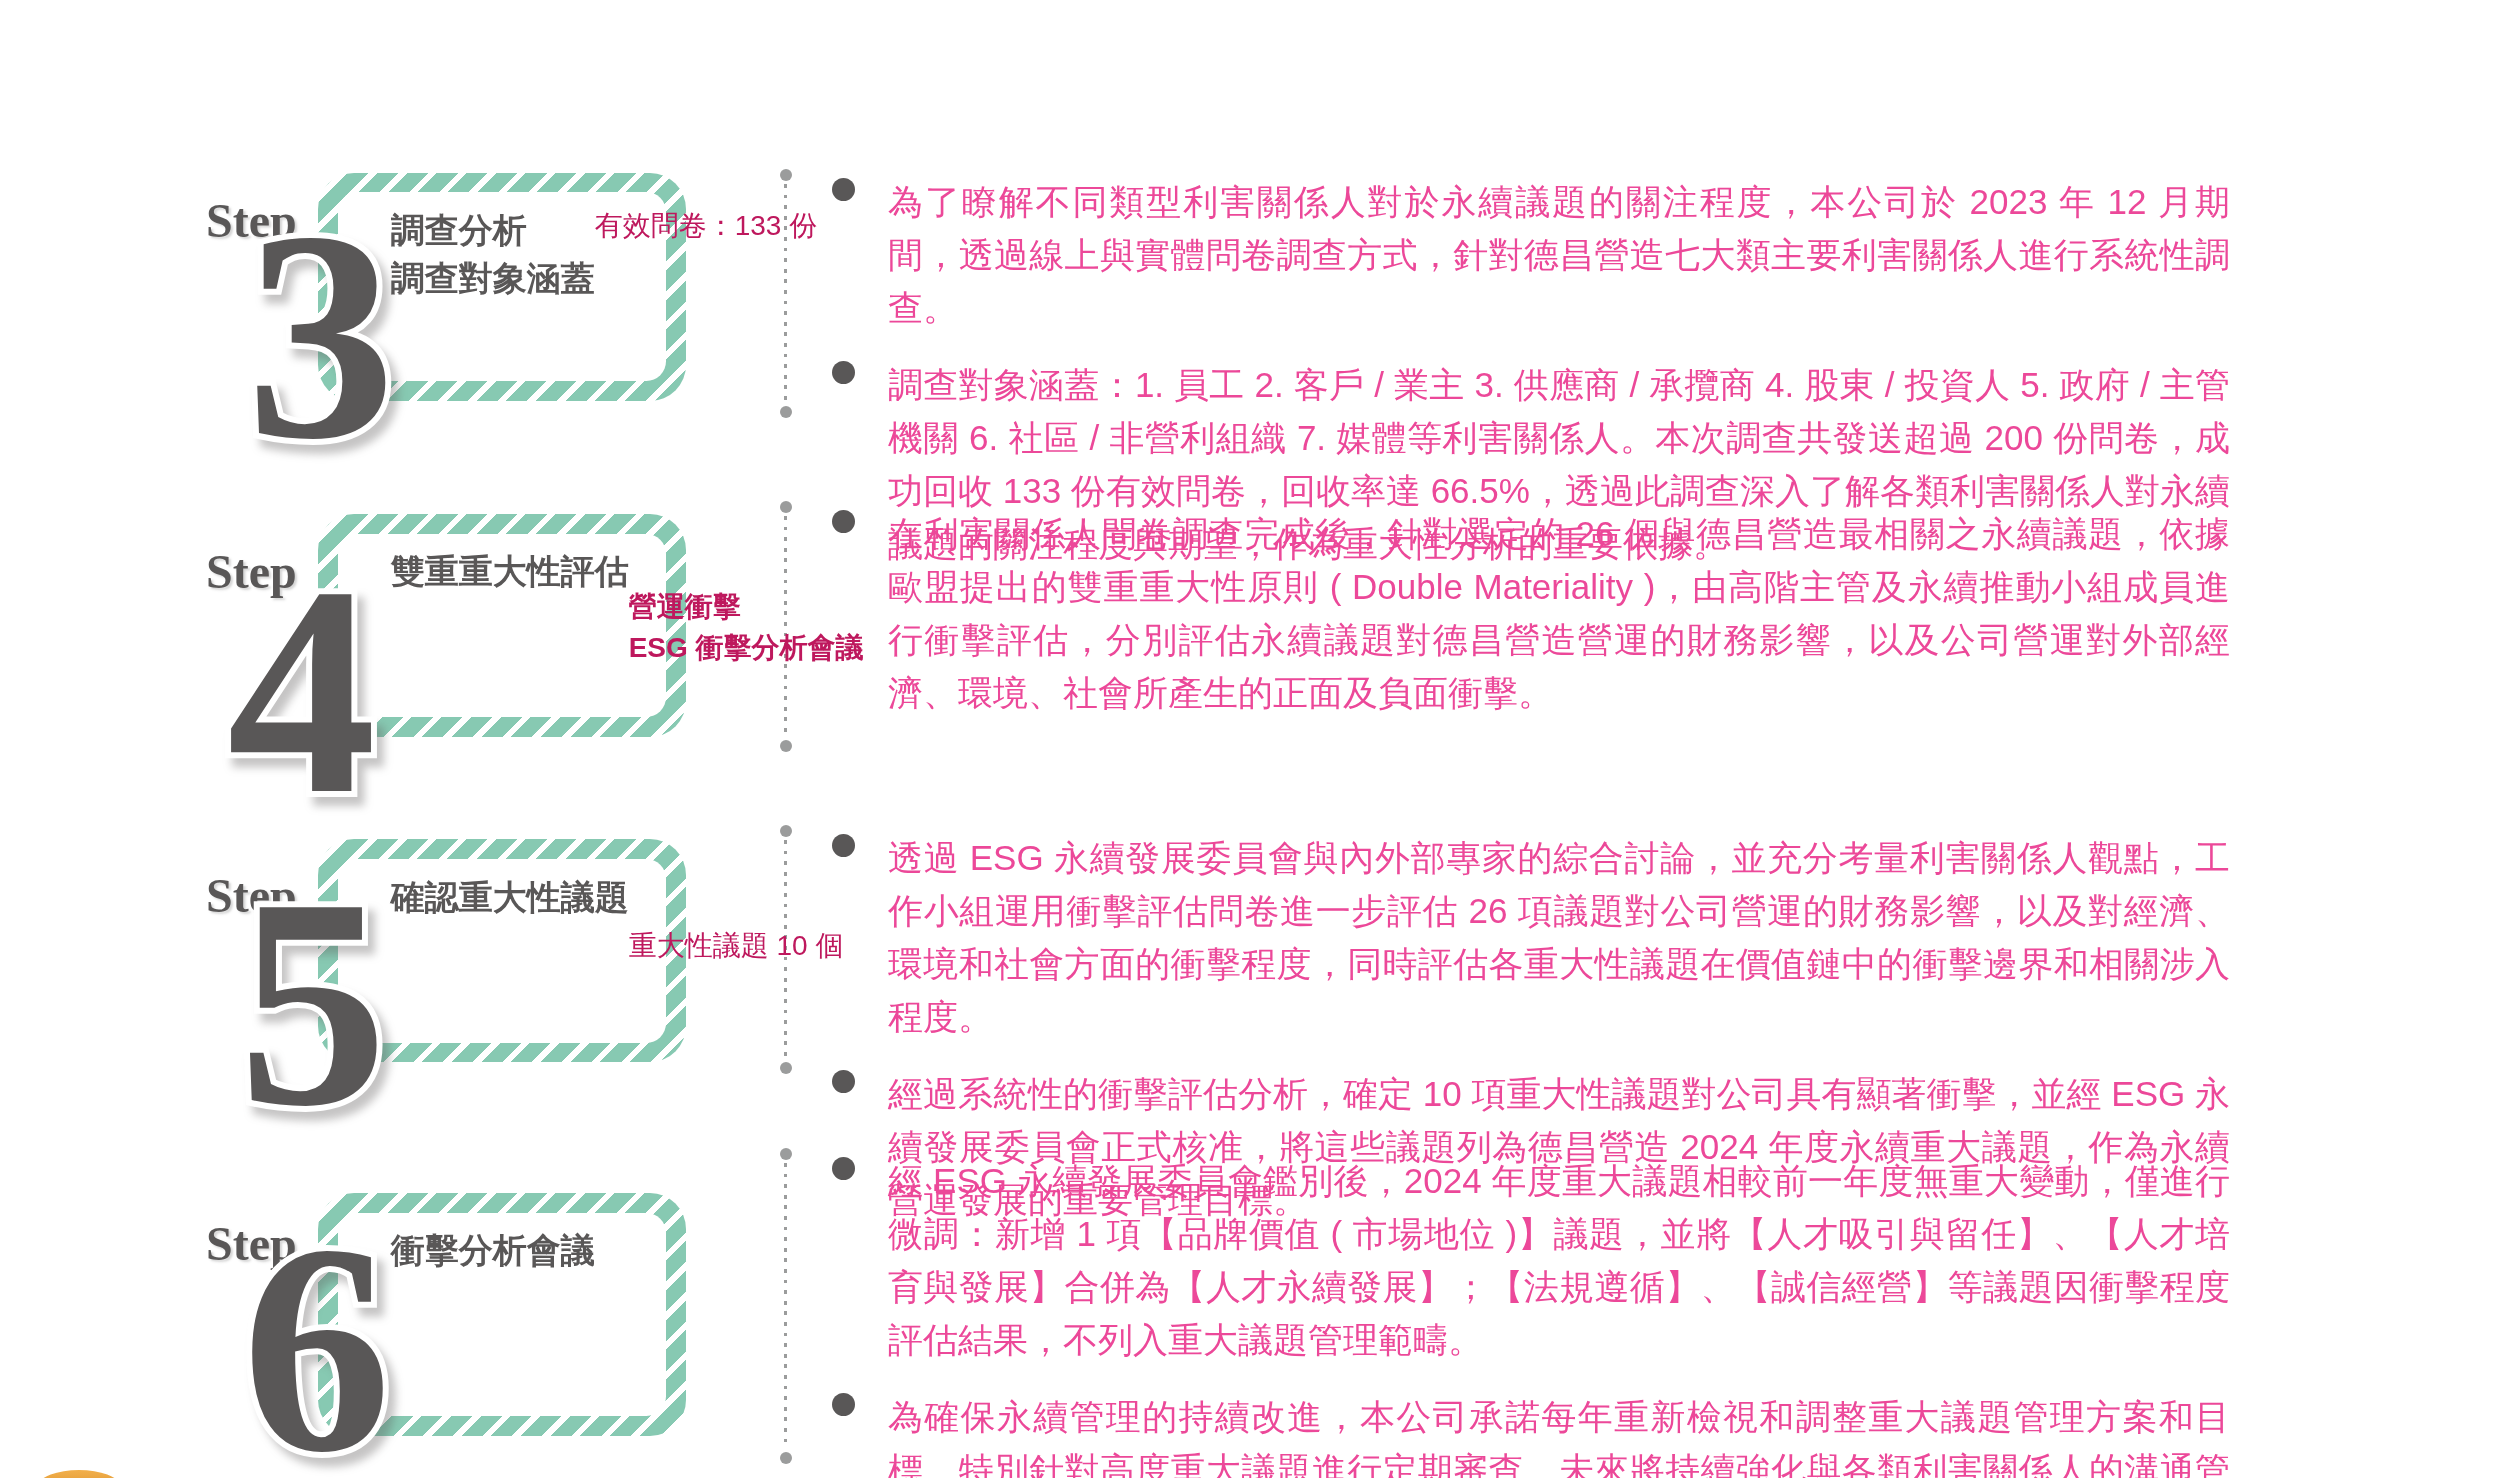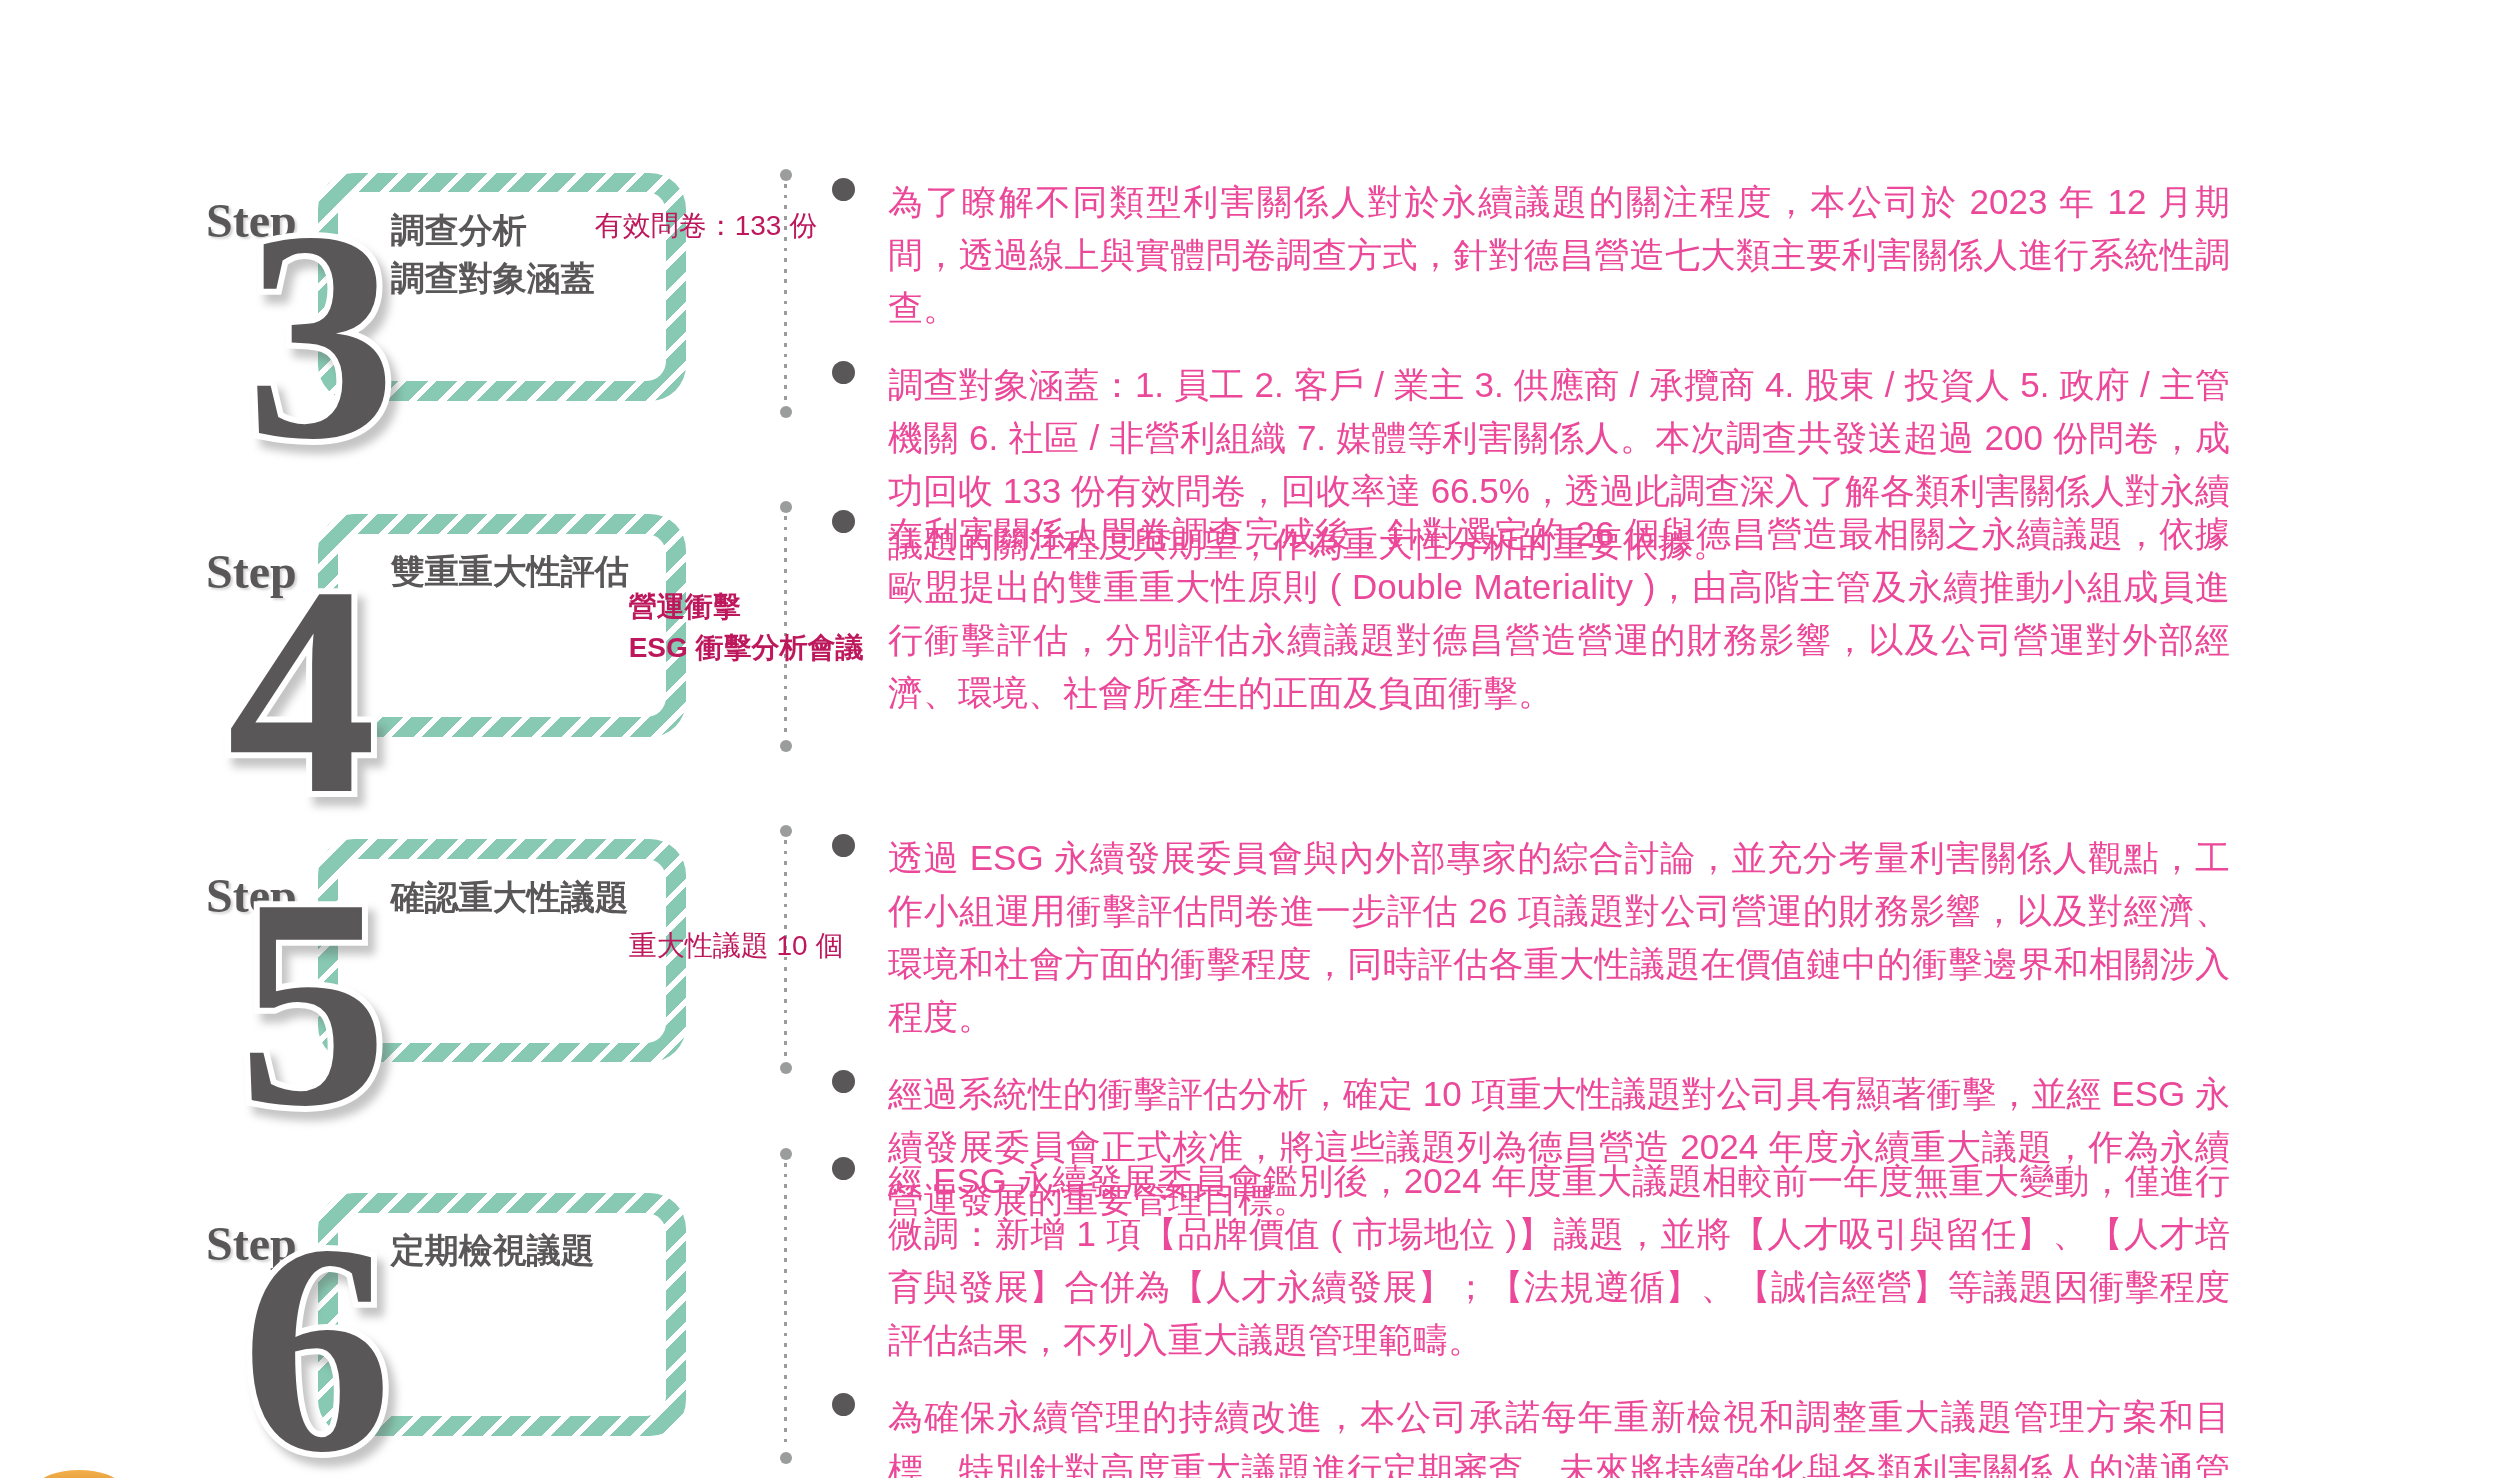--- a/index.html
+++ b/index.html
@@ -195,21 +195,21 @@
         <span class="bullet-dot"></span>
         <p class="bullet-text">經過系統性的衝擊評估分析，確定 10 項重大性議題對公司具有顯著衝擊，並經 ESG 永續發展委員會正式核准，將這些議題列為德昌營造 2024 年度永續重大議題，作為永續營運發展的重要管理目標。</p>
       </li>
     </ul>
   </section>
 
   <section class="step-row" style="top:1142px;height:336px;">
     <div class="card card-s6" style="top:51px;height:243px;">
       <div class="card-inner">
         <div class="card-title">
-          <div class="title-line">定期檢視議題</div>
+          <div class="title-line">衝擊分析會議</div>
         </div>
       </div>
     </div>
     <div class="step-word" style="top:78px;">Step</div>
     <div class="step-num" style="left:242px;top:87px;">
       <span class="num-stroke">6</span>
       <span class="num-fill">6</span>
     </div>
     <div class="timeline" style="top:6px;height:316px;">
       <div class="tl-dot tl-top"></div>

